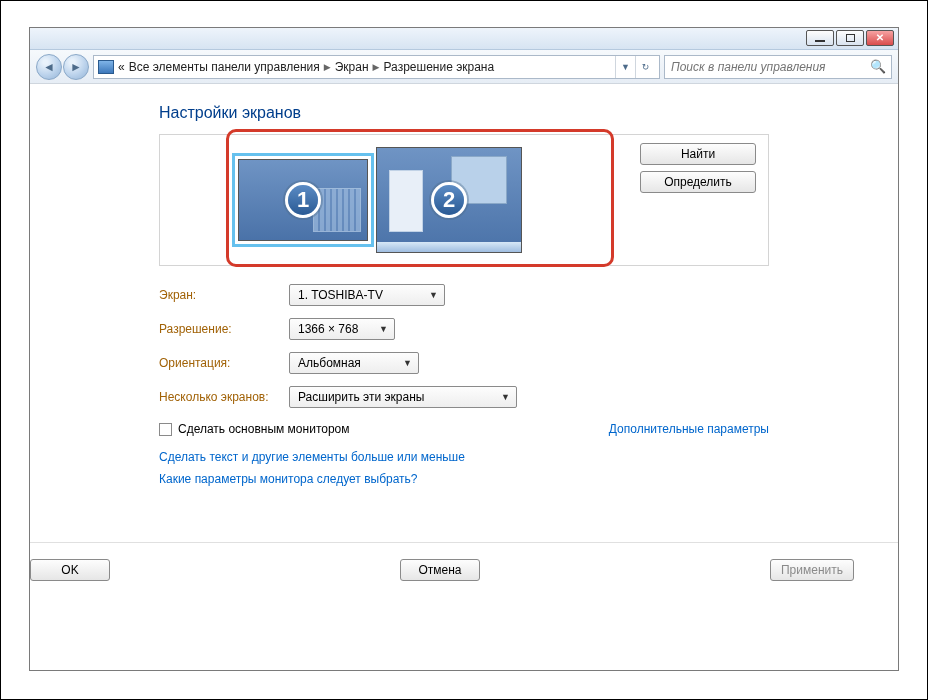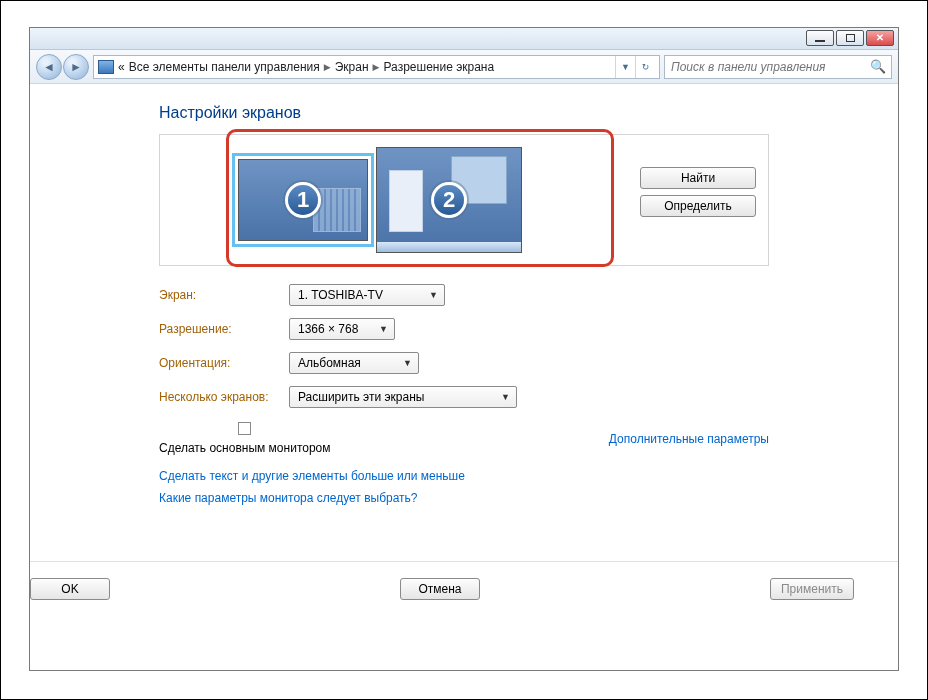--- a/index.html
+++ b/index.html
@@ -179,21 +179,21 @@
   }
   .monitor.m2 .deco-win2 {
     position:absolute; right:14px; top:8px;
     width:56px; height:48px; background:#b9d1ea; border:1px solid #8aa8c8;
   }
   .monitor.m2 .taskbar {
     position:absolute; left:0; bottom:0; right:0; height:10px;
     background: linear-gradient(#d7e8f7,#9fbde0);
   }
   .side-buttons {
-    position:absolute; right:12px; top:32px;
+    position:absolute; right:12px; top:8px;
     display:flex; flex-direction:column; gap:6px;
   }
   .w7-btn {
     min-width: 116px; height: 22px;
     border: 1px solid #8a8a8a;
     border-radius: 3px;
     background: linear-gradient(#fdfdfd,#e6e6e6);
     font-size: 12px;
     display:flex; align-items:center; justify-content:center;
     cursor: default;
@@ -219,21 +219,21 @@
   }
   .w7-select .arrow { font-size: 9px; color:#333; }
   .sel-display { width: 156px; }
   .sel-res     { width: 106px; }
   .sel-orient  { width: 130px; }
   .sel-multi   { width: 228px; }
   .checkbox-row {
     margin-top: 14px;
     display:flex; align-items:center; justify-content:space-between;
   }
-  .checkbox-row .left { display:flex; align-items:center; gap:6px;flex-direction:column;}
+  .checkbox-row .left { display:flex; align-items:center; gap:6px;}
   .chk {
     width:13px; height:13px; border:1px solid #8a8a8a;
     background:#fff;
   }
   a.link { color: #0066cc; text-decoration: none; }
   .links {
     margin-top: 14px;
     display:flex; flex-direction:column; gap:8px;
   }
   .footer-btns {

